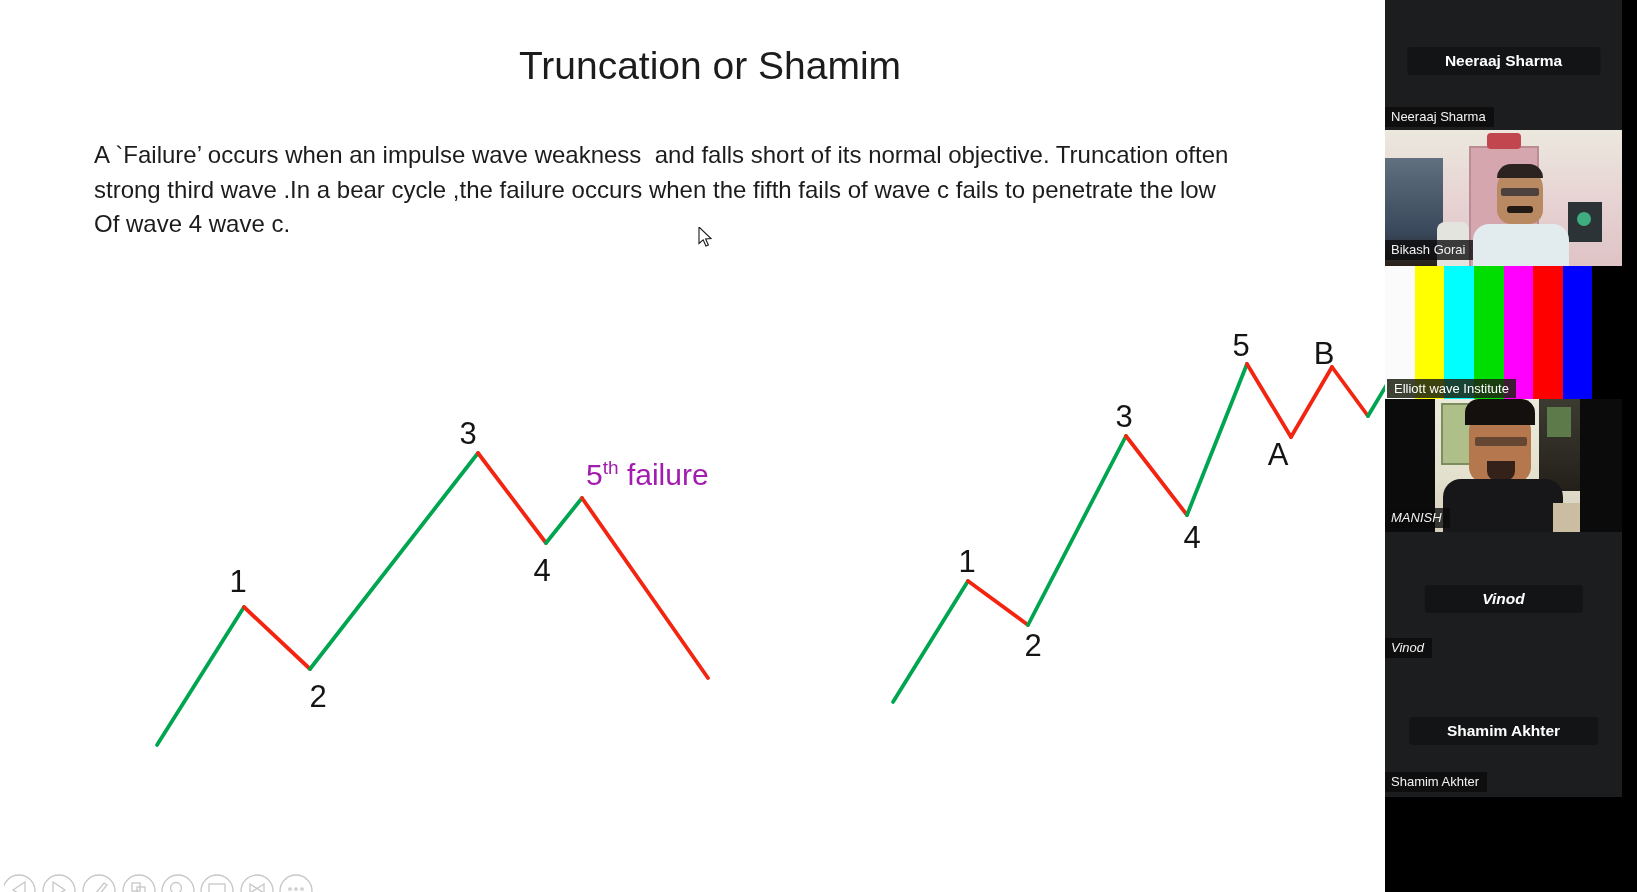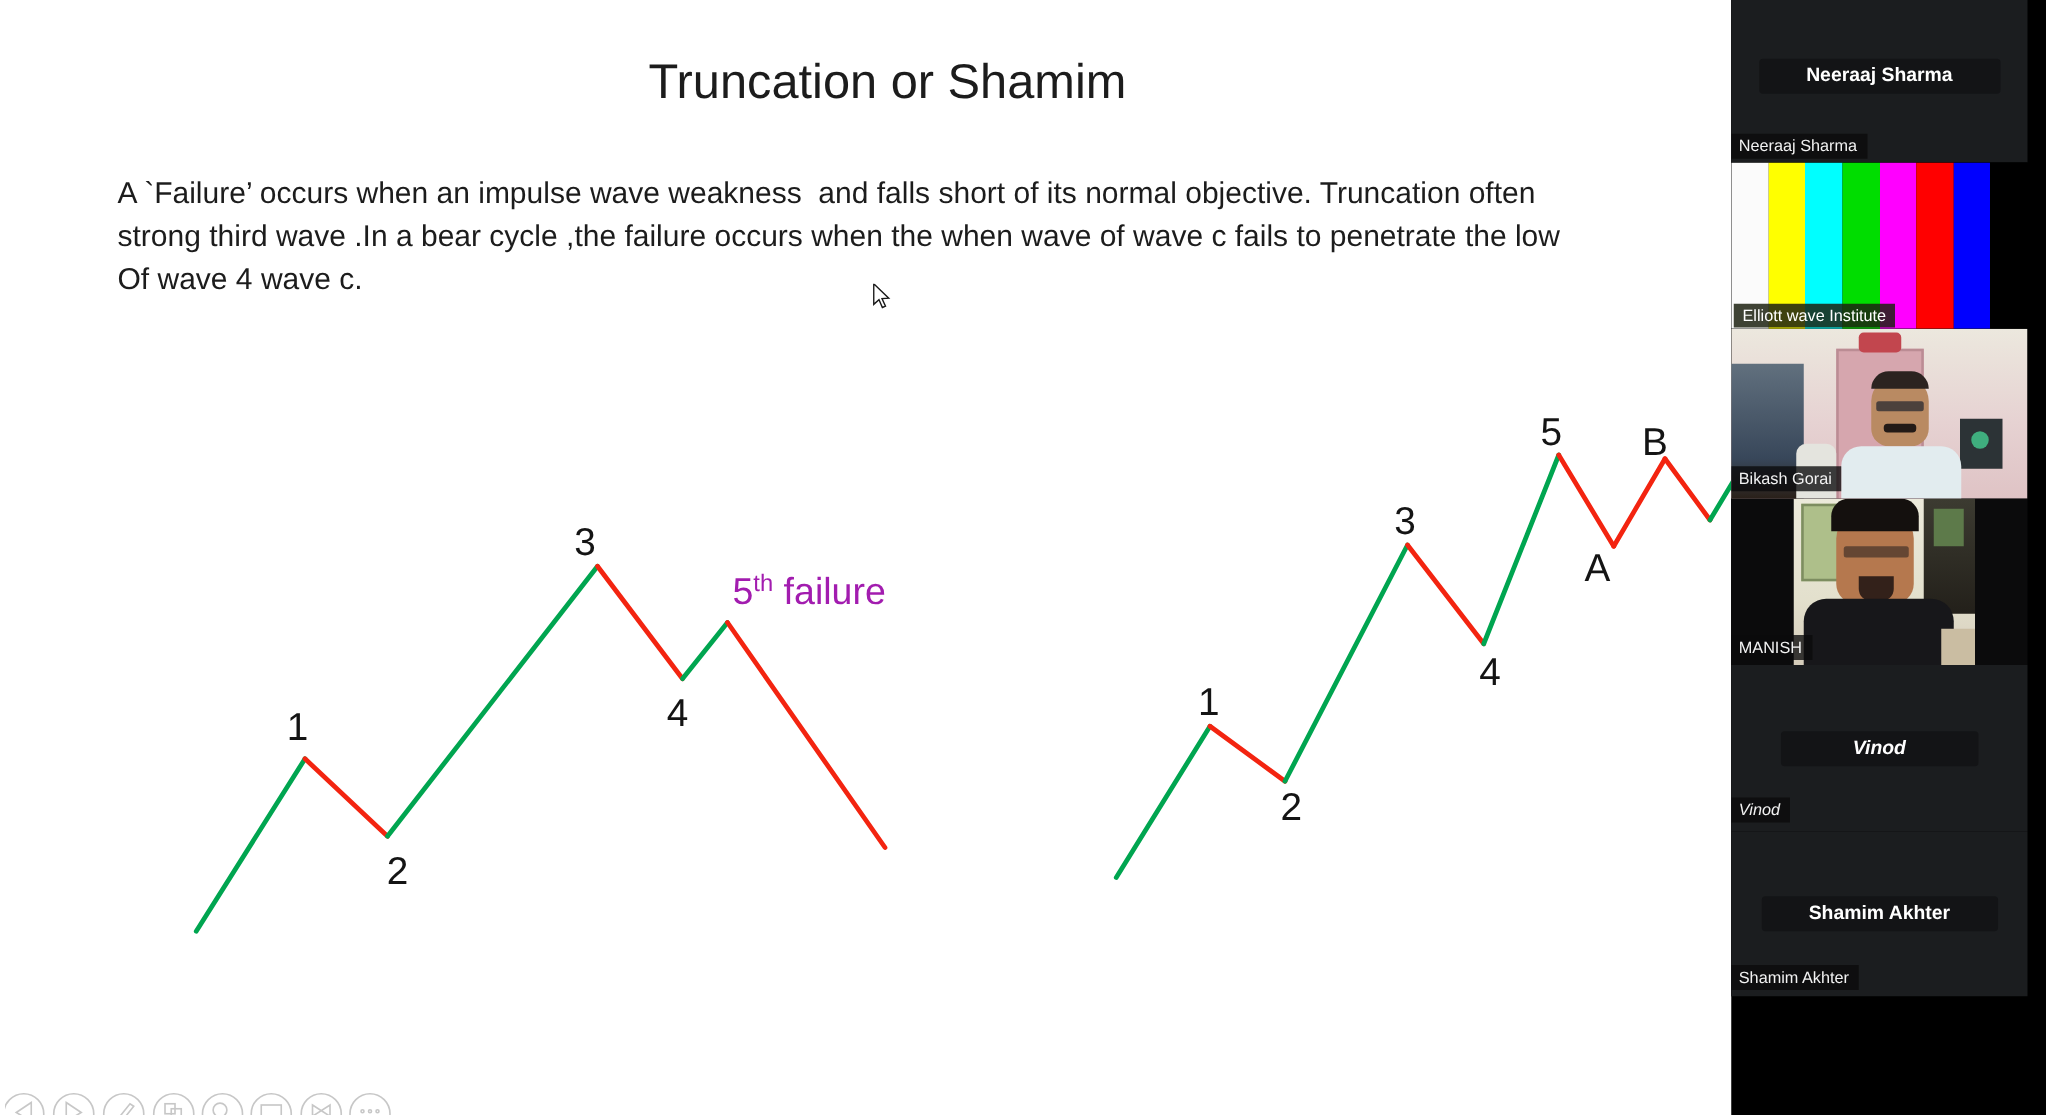--- a/index.html
+++ b/index.html
@@ -37,21 +37,21 @@
   .blk{position:absolute;}
 </style>
 </head>
 <body>
 
 <div class="slide">
   <div class="slide-title">Truncation or Shamim</div>
 
   <div class="body-text">
     <div class="body-line">A `Failure’ occurs when an impulse wave weakness  and falls short of its normal objective. Truncation often</div>
-    <div class="body-line">strong third wave .In a bear cycle ,the failure occurs when the when wave of wave c fails to penetrate the low</div>
+    <div class="body-line">strong third wave .In a bear cycle ,the failure occurs when the fifth fails of wave c fails to penetrate the low</div>
     <div class="body-line">Of wave 4 wave c.</div>
   </div>
 
   <svg class="wave-svg" id="waves" viewBox="0 0 1385 892" xmlns="http://www.w3.org/2000/svg">
       <line x1="157" y1="745" x2="244" y2="607" stroke="#00A550" stroke-width="3.8" stroke-linecap="round"></line>
       <line x1="244" y1="607" x2="310" y2="669" stroke="#F32410" stroke-width="3.8" stroke-linecap="round"></line>
       <line x1="310" y1="669" x2="478" y2="453" stroke="#00A550" stroke-width="3.8" stroke-linecap="round"></line>
       <line x1="478" y1="453" x2="546" y2="543" stroke="#F32410" stroke-width="3.8" stroke-linecap="round"></line>
       <line x1="546" y1="543" x2="582" y2="498" stroke="#00A550" stroke-width="3.8" stroke-linecap="round"></line>
       <line x1="582" y1="498" x2="708" y2="678" stroke="#F32410" stroke-width="3.8" stroke-linecap="round"></line>
@@ -126,64 +126,64 @@
   </svg>
 </div>
 
 <div class="sidebar">
 
   <div class="tile tile-dark" style="height:130px;">
     <div class="bigname" style="top:61px;">Neeraaj Sharma</div>
     <div class="corner-label">Neeraaj Sharma</div>
   </div>
 
-  <div class="tile" style="height:133px;background:#000;">
-    <div class="bars-row" id="colorbars">
-        <div style="background: rgb(251, 251, 251);"></div>
-        <div style="background: rgb(255, 255, 0);"></div>
-        <div style="background: rgb(0, 255, 255);"></div>
-        <div style="background: rgb(0, 221, 0);"></div>
-        <div style="background: rgb(255, 0, 255);"></div>
-        <div style="background: rgb(255, 0, 0);"></div>
-        <div style="background: rgb(0, 0, 255);"></div>
-        <div style="background: rgb(0, 0, 0);"></div>
-      </div>
-    <div class="bars-label">Elliott wave Institute</div>
-  </div>
-
   <div class="tile" style="height:136px;">
     <div class="cam" style="background:linear-gradient(180deg,#ece8de 0%,#e6d2d2 55%,#dfc3c5 100%);">
       <div class="blk" style="left:0;top:28px;width:58px;height:108px;background:linear-gradient(180deg,#61707e,#38475a 70%,#2a2019 100%);"></div>
       <div class="blk" style="left:84px;top:16px;width:66px;height:120px;background:#d6a6ae;border:2px solid #bb8c94;"></div>
       <div class="blk" style="left:102px;top:3px;width:34px;height:16px;background:#c2464e;border-radius:4px;"></div>
       <div class="blk" style="left:183px;top:72px;width:34px;height:40px;background:#2c3336;"></div>
       <div class="blk" style="left:192px;top:82px;width:14px;height:14px;background:#3fae7e;border-radius:50%;"></div>
       <div class="blk" style="left:52px;top:92px;width:32px;height:44px;background:#e4e4de;border-radius:8px 8px 0 0;"></div>
       <div class="blk" style="left:112px;top:38px;width:46px;height:56px;background:#b98a62;border-radius:20px 20px 14px 14px;"></div>
       <div class="blk" style="left:112px;top:34px;width:46px;height:14px;background:#2b2320;border-radius:18px 18px 0 0;"></div>
       <div class="blk" style="left:116px;top:58px;width:38px;height:8px;background:rgba(40,40,48,.75);border-radius:2px;"></div>
       <div class="blk" style="left:122px;top:76px;width:26px;height:7px;background:#231a16;border-radius:3px;"></div>
       <div class="blk" style="left:88px;top:94px;width:96px;height:42px;background:#e2ecef;border-radius:16px 16px 0 0;"></div>
     </div>
     <div class="corner-label" style="bottom:6px;">Bikash Gorai</div>
   </div>
 
+  <div class="tile" style="height:133px;background:#000;">
+    <div class="bars-row" id="colorbars">
+        <div style="background: rgb(251, 251, 251);"></div>
+        <div style="background: rgb(255, 255, 0);"></div>
+        <div style="background: rgb(0, 255, 255);"></div>
+        <div style="background: rgb(0, 221, 0);"></div>
+        <div style="background: rgb(255, 0, 255);"></div>
+        <div style="background: rgb(255, 0, 0);"></div>
+        <div style="background: rgb(0, 0, 255);"></div>
+        <div style="background: rgb(0, 0, 0);"></div>
+      </div>
+    <div class="bars-label">Elliott wave Institute</div>
+  </div>
+
   <div class="tile" style="height:133px;background:#0b0b0c;">
     <div class="cam" style="left:50px;width:145px;background:linear-gradient(180deg,#eceadb 0%,#e3e0cd 60%,#d5ccba 100%);">
       <div class="blk" style="left:6px;top:4px;width:34px;height:58px;background:#aebf8a;border:2px solid #7d8d60;"></div>
       <div class="blk" style="left:104px;top:0;width:41px;height:92px;background:linear-gradient(180deg,#3c3b31,#23201a);"></div>
       <div class="blk" style="left:112px;top:8px;width:24px;height:30px;background:#5d7a4a;"></div>
       <div class="blk" style="left:34px;top:10px;width:62px;height:74px;background:#b5784e;border-radius:22px 22px 16px 16px;"></div>
       <div class="blk" style="left:30px;top:0px;width:70px;height:26px;background:#14100e;border-radius:14px 14px 0 0;"></div>
       <div class="blk" style="left:40px;top:38px;width:52px;height:9px;background:rgba(35,30,30,.55);border-radius:2px;"></div>
       <div class="blk" style="left:52px;top:62px;width:28px;height:20px;background:#33211a;border-radius:0 0 10px 10px;"></div>
       <div class="blk" style="left:8px;top:80px;width:120px;height:53px;background:#17171a;border-radius:18px 18px 0 0;"></div>
       <div class="blk" style="left:118px;top:104px;width:27px;height:29px;background:#cabda2;"></div>
     </div>
-    <div class="corner-label" style="bottom:4px;">MANISH</div>
+    <div class="corner-label" style="bottom:4px;font-style:italic;">MANISH</div>
   </div>
 
   <div class="tile tile-dark" style="height:133px;font-style:italic;">
     <div class="bigname" style="top:67px;padding:5px 58px;">Vinod</div>
     <div class="corner-label" style="bottom:7px;">Vinod</div>
   </div>
 
   <div class="tile tile-dark" style="height:132px;">
     <div class="bigname" style="top:66px;">Shamim Akhter</div>
     <div class="corner-label" style="bottom:5px;">Shamim Akhter</div>

